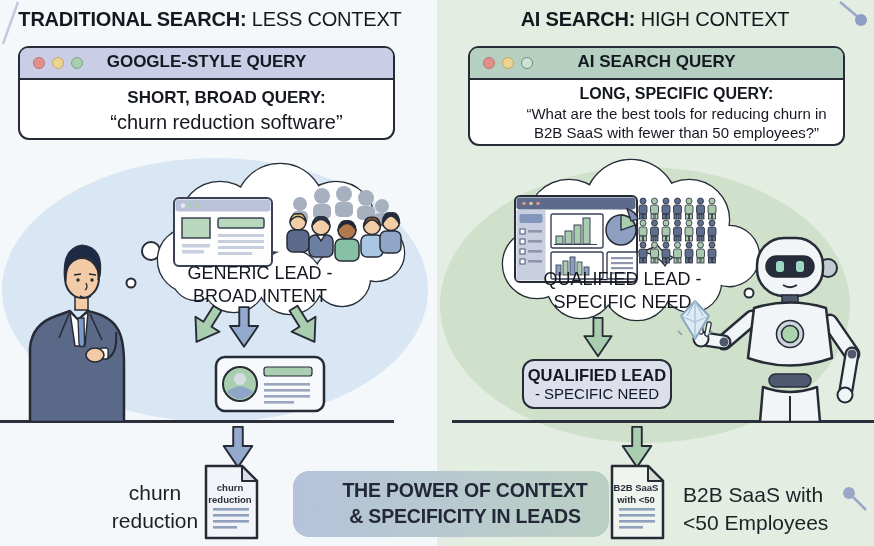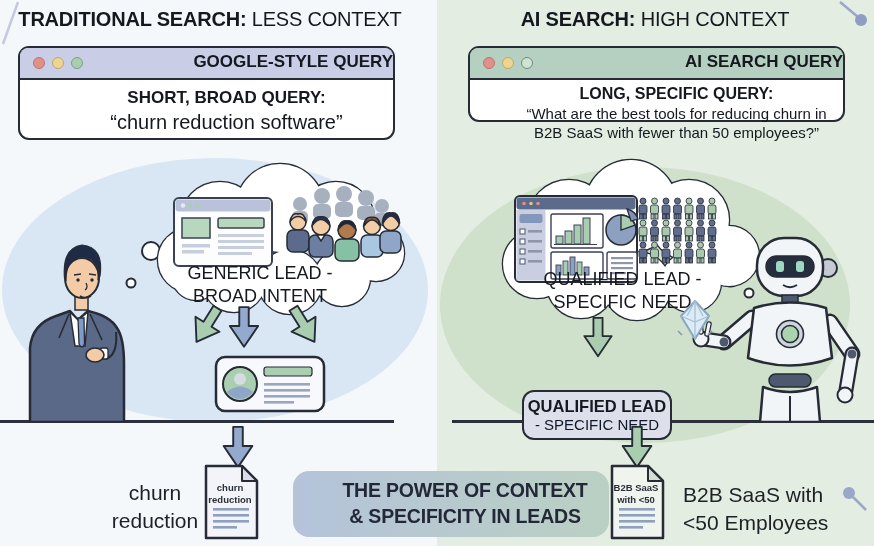--- a/index.html
+++ b/index.html
@@ -21,29 +21,29 @@
   .bwin{background:#ffffff;border:2.5px solid #262b36;border-radius:11px;box-sizing:border-box;}
   .bwin .bar{position:relative;height:30px;border-bottom:2.5px solid #262b36;border-radius:8px 8px 0 0;}
   .bar-left{background:#c9cde6;}
   .bar-right{background:#b5cfc0;}
   .lights{position:absolute;left:13px;top:9px;display:flex;gap:7px;}
   .light{width:12px;height:12px;border-radius:50%;box-sizing:border-box;}
   .l-red{background:#e09088;border:1px solid #b8766e;}
   .l-yel{background:#ecd592;border:1px solid #c0aa66;}
   .l-grn{background:#a8cfad;border:1px solid #7da184;}
   .l-grn-o{background:#cfe2d4;border:1.5px solid #6f8f78;}
-  .bwin .bar .wtitle{line-height:27px;text-align:right;font-weight:800;font-size:17px;}
+  .bwin .bar .wtitle{line-height:27px;text-align:center;font-weight:800;font-size:17px;}
   .bwin .body{text-align:center;padding-left:40px;}
   .qlabel{font-weight:800;}
   
   .cloud-label{text-align:center;font-weight:400;font-size:18px;line-height:1.3;}
   #lead-box{
     left:522px;top:359px;width:150px;height:50px;background:#dde0ea;
     border:2.5px solid #262b36;border-radius:12px;box-sizing:border-box;
-    display:flex;flex-direction:column;justify-content:center;text-align:center;line-height:1.15;margin-top:31px;
+    display:flex;flex-direction:column;justify-content:center;text-align:center;line-height:1.15;
   }
   #lead-box .b1{font-weight:800;font-size:16.5px;}
   #lead-box .b2{font-weight:400;font-size:15px;color:#0f172a;}
   #banner{
     left:293px;top:471px;width:288px;height:66px;border-radius:16px;
     background:linear-gradient(90deg,#b4c3da,#bbd0c3);
     display:flex;flex-direction:column;justify-content:center;text-align:center;
     font-weight:800;font-size:19.5px;line-height:1.32;color:#232838;letter-spacing:-.2px;padding-left:28px;
   }
   .result-text{font-size:21px;line-height:1.35;color:#1d2026;}
@@ -252,21 +252,21 @@
 
   <div id="banner" class="abs">
     <div>THE POWER OF CONTEXT</div>
     <div>&amp; SPECIFICITY IN LEADS</div>
   </div>
 
   <div class="abs heading" style="left:455px;top:8px">
     <b>AI SEARCH:</b><span> HIGH CONTEXT</span>
   </div>
 
-  <div class="abs bwin" style="left:468px;top:46px;width:377px;height:76px">
+  <div class="abs bwin" style="left:468px;top:46px;width:377px;height:100px">
     <div class="bar bar-right">
       <div class="lights">
         <div class="light l-red"></div>
         <div class="light l-yel"></div>
         <div class="light l-grn-o"></div>
       </div>
       <div class="wtitle">AI SEARCH QUERY</div>
     </div>
     <div class="body" style="padding-top:5px">
       <div class="qlabel" style="font-size:16px">LONG, SPECIFIC QUERY:</div>

